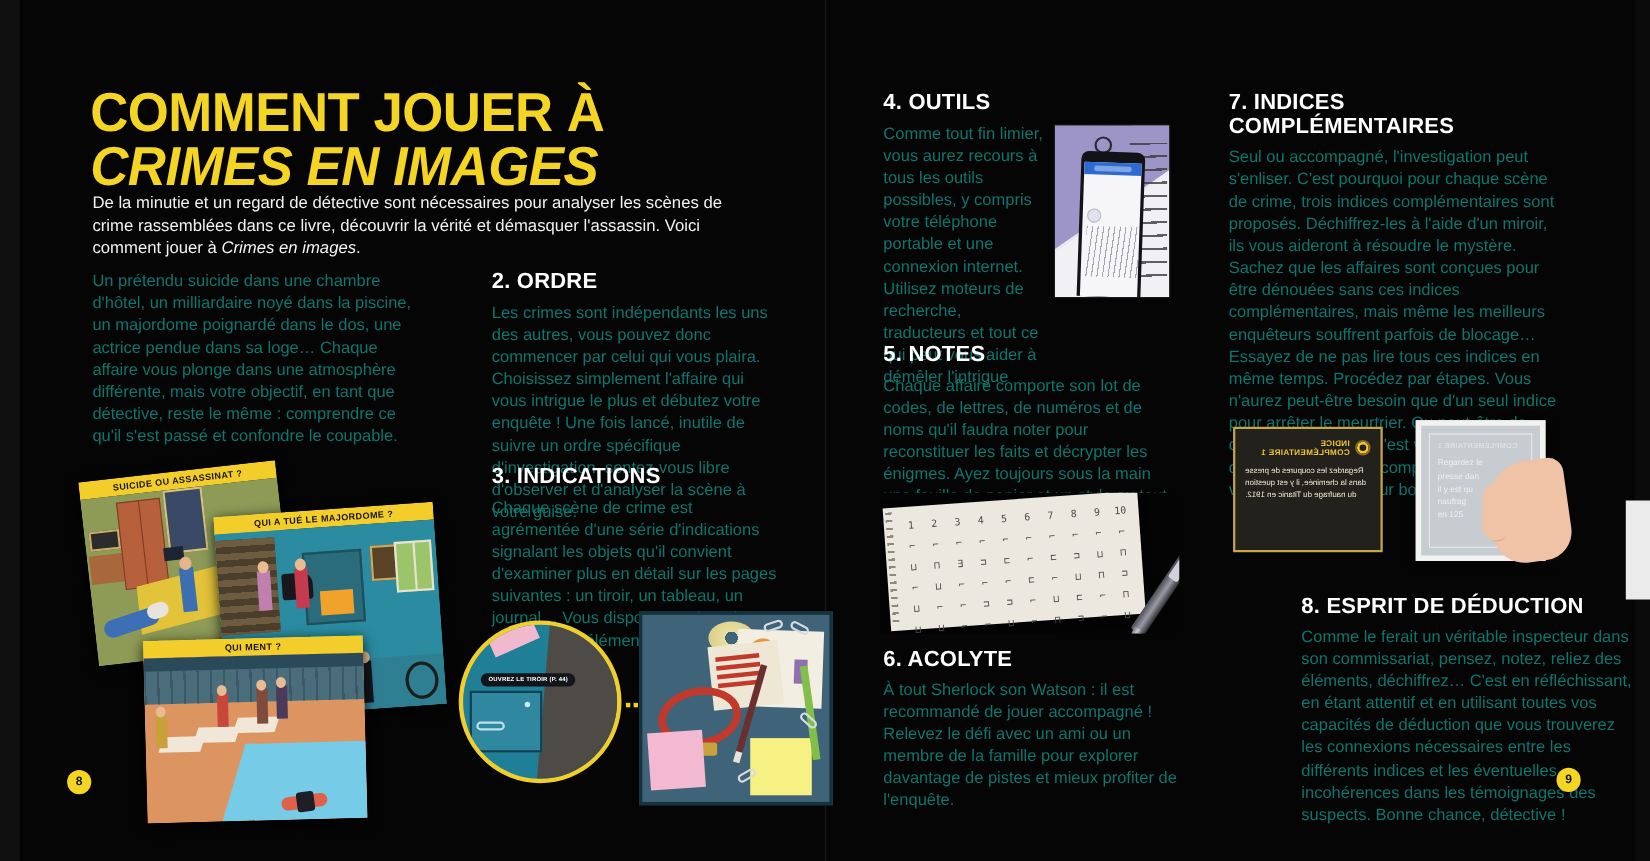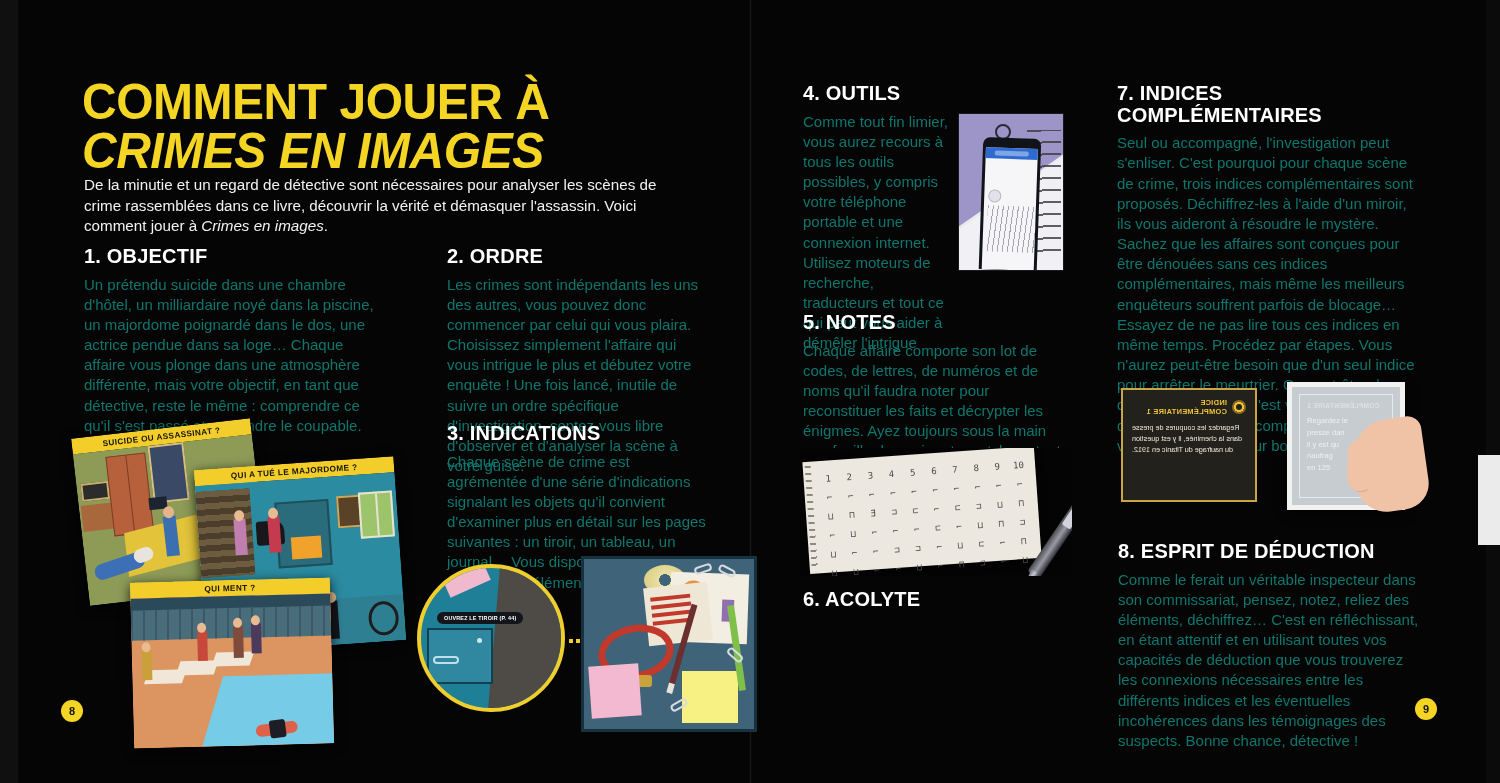--- a/index.html
+++ b/index.html
@@ -56,21 +56,21 @@
 
   
   .blk { position:absolute; }
   #sec1 { left:84px;  top:246px; width:290px; }
   #sec2 { left:447px; top:246px; width:262px; }
   #sec3 { left:447px; top:423px; width:262px; }
   #sec4 { left:803px; top:83px;  width:150px; }
   #sec5 { left:803px; top:312px; width:268px; }
   #sec6 { left:803px; top:589px; width:268px; }
   #sec7 { left:1117px; top:83px; width:300px; }
-  #sec8 { left:1118px; top:541px; width:305px; }
+  #sec8 { left:1183px; top:541px; width:305px; }
 
   
   .pagenum {
     position:absolute; width:22px; height:22px; border-radius:50%;
     background:#F5D524; color:#141414; font-weight:700; font-size:11px;
     display:flex; align-items:center; justify-content:center;
   }
   #pn-left  { left:61px;  top:700px; }
   #pn-right { left:1415px; top:698px; }
 
@@ -288,21 +288,20 @@
   <div class="spine"></div>
 
   <div class="maintitle">
     <span class="l1">COMMENT JOUER À</span>
     <span class="l2">CRIMES EN IMAGES</span>
   </div>
 
   <p class="intro"><span>De la minutie et un regard de détective sont nécessaires pour analyser les scènes de crime rassemblées dans ce livre, découvrir la vérité et démasquer l'assassin. Voici comment jouer à </span><em>Crimes en images</em><span>.</span></p>
 
   <div class="blk" id="sec1">
-    <h2 class="sec">1. OBJECTIF</h2>
     <p class="body">Un prétendu suicide dans une chambre d'hôtel, un milliardaire noyé dans la piscine, un majordome poignardé dans le dos, une actrice pendue dans sa loge… Chaque affaire vous plonge dans une atmosphère différente, mais votre objectif, en tant que détective, reste le même : comprendre ce qu'il s'est passé et confondre le coupable.</p>
   </div>
 
   <div class="blk" id="sec2">
     <h2 class="sec">2. ORDRE</h2>
     <p class="body">Les crimes sont indépendants les uns des autres, vous pouvez donc commencer par celui qui vous plaira. Choisissez simplement l'affaire qui vous intrigue le plus et débutez votre enquête ! Une fois lancé, inutile de suivre un ordre spécifique d'investigation, sentez-vous libre d'observer et d'analyser la scène à votre guise.</p>
   </div>
 
   <div class="blk" id="sec3">
     <h2 class="sec">3. INDICATIONS</h2>
@@ -314,20 +313,21 @@
     <p class="body">Comme tout fin limier, vous aurez recours à tous les outils possibles, y compris votre téléphone portable et une connexion internet. Utilisez moteurs de recherche, traducteurs et tout ce qui peut vous aider à démêler l'intrigue</p>
   </div>
 
   <div class="blk" id="sec5">
     <h2 class="sec">5. NOTES</h2>
     <p class="body">Chaque affaire comporte son lot de codes, de lettres, de numéros et de noms qu'il faudra noter pour reconstituer les faits et décrypter les énigmes. Ayez toujours sous la main une feuille de papier et un stylo ou tout autre support permettant de prendre des notes.</p>
   </div>
 
   <div class="blk" id="sec6">
     <h2 class="sec">6. ACOLYTE</h2>
+    <p class="body">À tout Sherlock son Watson : il est recommandé de jouer accompagné ! Relevez le défi avec un ami ou un membre de la famille pour explorer davantage de pistes et mieux profiter de l'enquête.</p>
   </div>
 
   <div class="blk" id="sec7">
     <h2 class="sec">7. INDICES COMPLÉMENTAIRES</h2>
     <p class="body" style="white-space:pre-line">Seul ou accompagné, l'investigation peut s'enliser. C'est pourquoi pour chaque scène de crime, trois indices complémentaires sont proposés. Déchiffrez-les à l'aide d'un miroir, ils vous aideront à résoudre le mystère. Sachez que les affaires sont conçues pour être dénouées sans ces indices complémentaires, mais même les meilleurs enquêteurs souffrent parfois de blocage…
 Essayez de ne pas lire tous ces indices en même temps. Procédez par étapes. Vous n'aurez peut-être besoin que d'un seul indice pour arrêter le meurtrier. Ou peut-être de deux. Ou des trois. C'est vous qui décidez du nombre d'indices complémentaires dont vous avez besoin pour boucler l'enquête.</p>
   </div>
 
   <div class="blk" id="sec8">
     <h2 class="sec">8. ESPRIT DE DÉDUCTION</h2>

